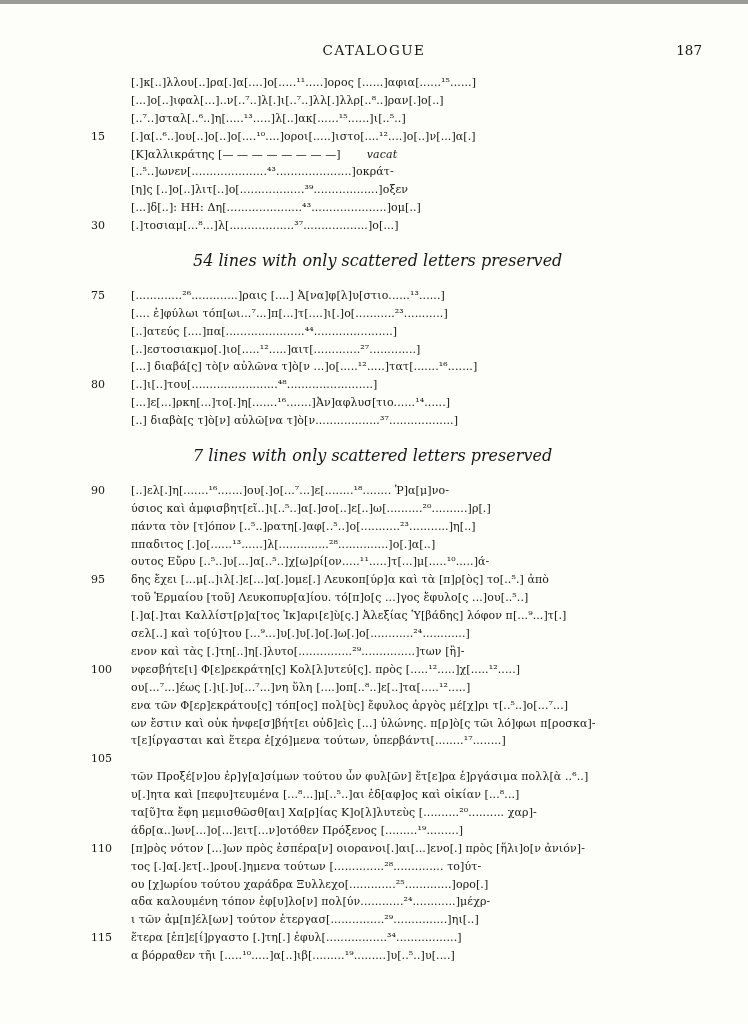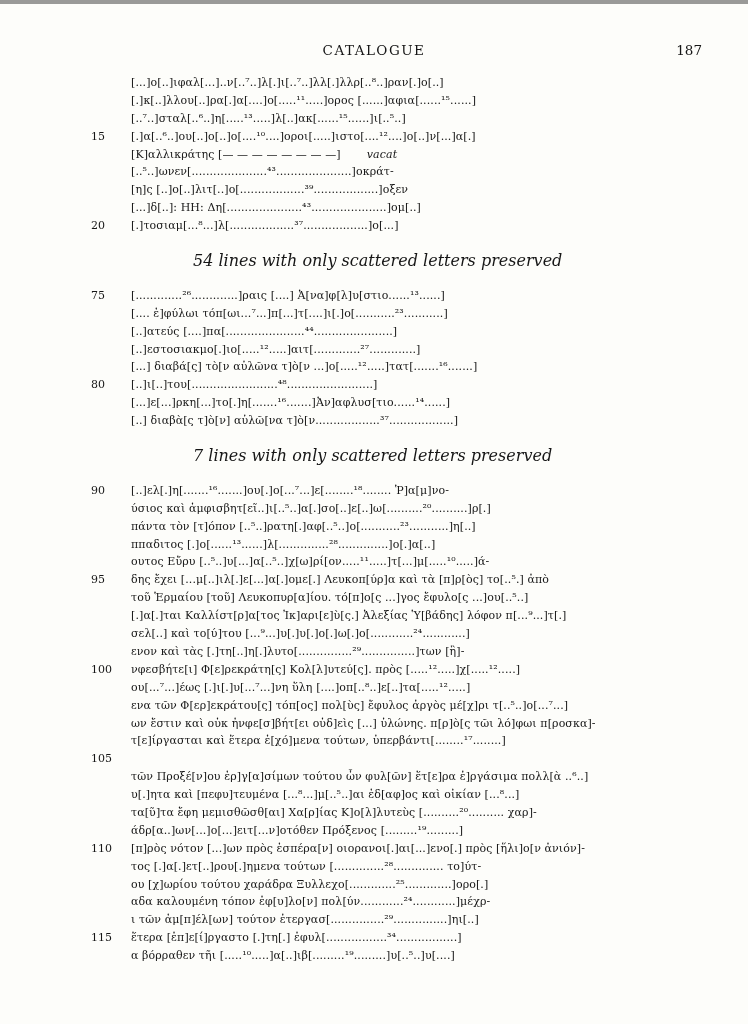--- a/index.html
+++ b/index.html
@@ -66,29 +66,29 @@
 </style>
 </head>
 <body>
 
 <div class="page">
   <div class="running-head">
     <span class="head-title">CATALOGUE</span>
     <span class="page-number">187</span>
   </div>
   <div class="content" id="content">
+      <div class="line"><span class="lineno"></span><span class="linetext">[.]κ[..]λλου[..]ρα[.]α[....]ο[.....¹¹.....]ορος [......]αφια[......¹⁵......]</span></div>
       <div class="line"><span class="lineno"></span><span class="linetext">[...]ο[..]ιφαλ[...]..ν[..⁷..]λ[.]ι[..⁷..]λλ[.]λλρ[..⁸..]ραν[.]ο[..]</span></div>
-      <div class="line"><span class="lineno"></span><span class="linetext">[.]κ[..]λλου[..]ρα[.]α[....]ο[.....¹¹.....]ορος [......]αφια[......¹⁵......]</span></div>
       <div class="line"><span class="lineno"></span><span class="linetext">[..⁷..]σταλ[..⁶..]η[.....¹³.....]λ[..]ακ[......¹⁵......]ι[..⁵..]</span></div>
       <div class="line"><span class="lineno">15</span><span class="linetext">[.]α[..⁶..]ου[..]ο[..]ο[....¹⁰....]οροι[.....]ιστο[....¹²....]ο[..]ν[...]α[.]</span></div>
       <div class="line"><span class="lineno"></span><span class="linetext">[Κ]αλλικράτης [— — — — — — — —]<span class="vacat">vacat</span></span></div>
       <div class="line"><span class="lineno"></span><span class="linetext">[..⁵..]ωνεν[.....................⁴³.....................]οκράτ-</span></div>
       <div class="line"><span class="lineno"></span><span class="linetext">[η]ς [..]ο[..]λιτ[..]ο[..................³⁹..................]οξεν</span></div>
       <div class="line"><span class="lineno"></span><span class="linetext">[...]δ[..]: ΗΗ: Δη[.....................⁴³.....................]ομ[..]</span></div>
-      <div class="line"><span class="lineno">20</span><span class="linetext">[.]τοσιαμ[...⁸...]λ[..................³⁷..................]ο[...]</span></div>
+      <div class="line"><span class="lineno">30</span><span class="linetext">[.]τοσιαμ[...⁸...]λ[..................³⁷..................]ο[...]</span></div>
       <div class="note">54 lines with only scattered letters preserved</div>
       <div class="line"><span class="lineno">75</span><span class="linetext">[.............²⁶.............]ραις [....] Ἀ[να]φ[λ]υ[στιο......¹³......]</span></div>
       <div class="line"><span class="lineno"></span><span class="linetext">[.... ἐ]φύλωι τόπ[ωι...⁷...]π[...]τ[....]ι[.]ο[...........²³...........]</span></div>
       <div class="line"><span class="lineno"></span><span class="linetext">[..]ατεύς [....]πα[......................⁴⁴......................]</span></div>
       <div class="line"><span class="lineno"></span><span class="linetext">[..]εστοσιακμο[.]ιο[.....¹².....]αιτ[.............²⁷.............]</span></div>
       <div class="line"><span class="lineno"></span><span class="linetext">[...] διαβά[ς] τὸ[ν αὐλῶνα τ]ὸ[ν ...]ο[.....¹².....]τατ[.......¹⁶.......]</span></div>
       <div class="line"><span class="lineno">80</span><span class="linetext">[..]ι[..]του[........................⁴⁸........................]</span></div>
       <div class="line"><span class="lineno"></span><span class="linetext">[...]ε[...]ρκη[...]το[.]η[.......¹⁶.......]Ἀν]αφλυσ[τιο......¹⁴......]</span></div>
       <div class="line"><span class="lineno"></span><span class="linetext">[..] διαβὰ[ς τ]ὸ[ν] αὐλῶ[να τ]ὸ[ν..................³⁷..................]</span></div>
       <div class="note">7 lines with only scattered letters preserved</div>

